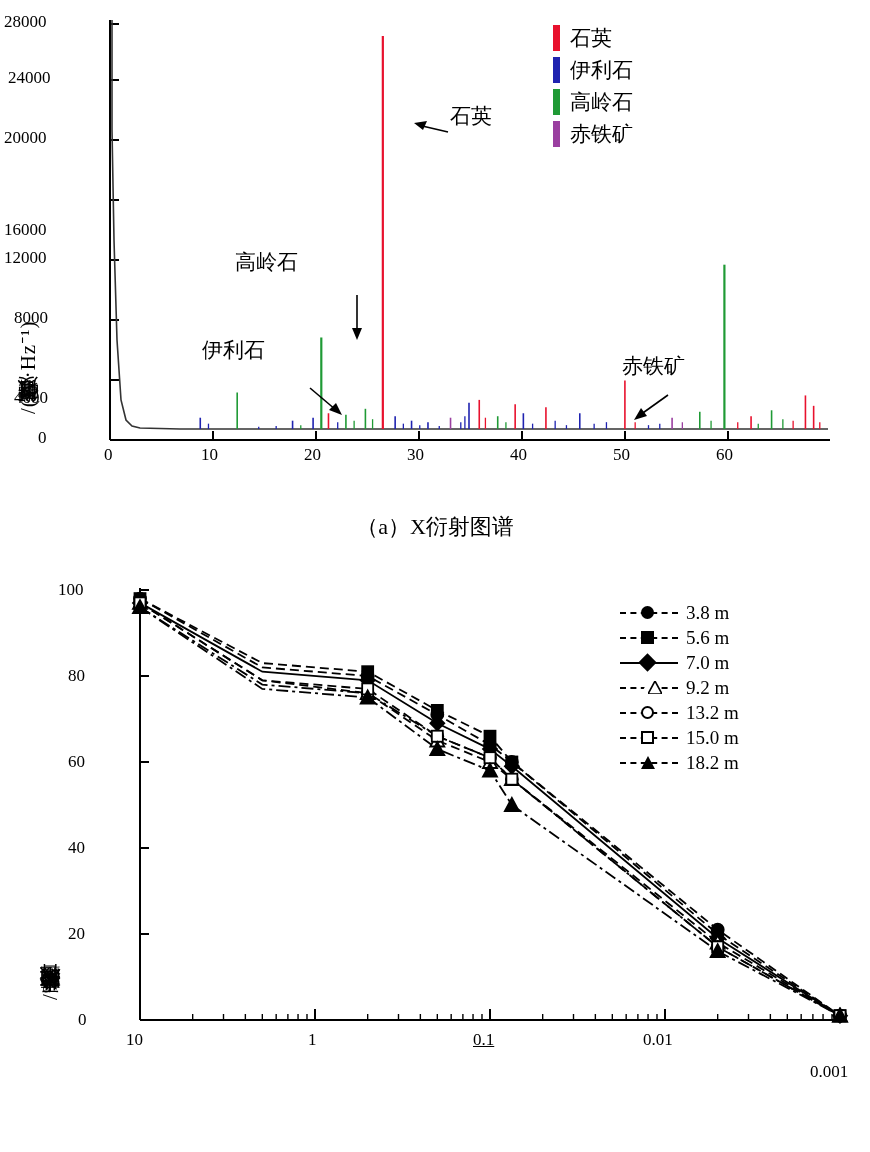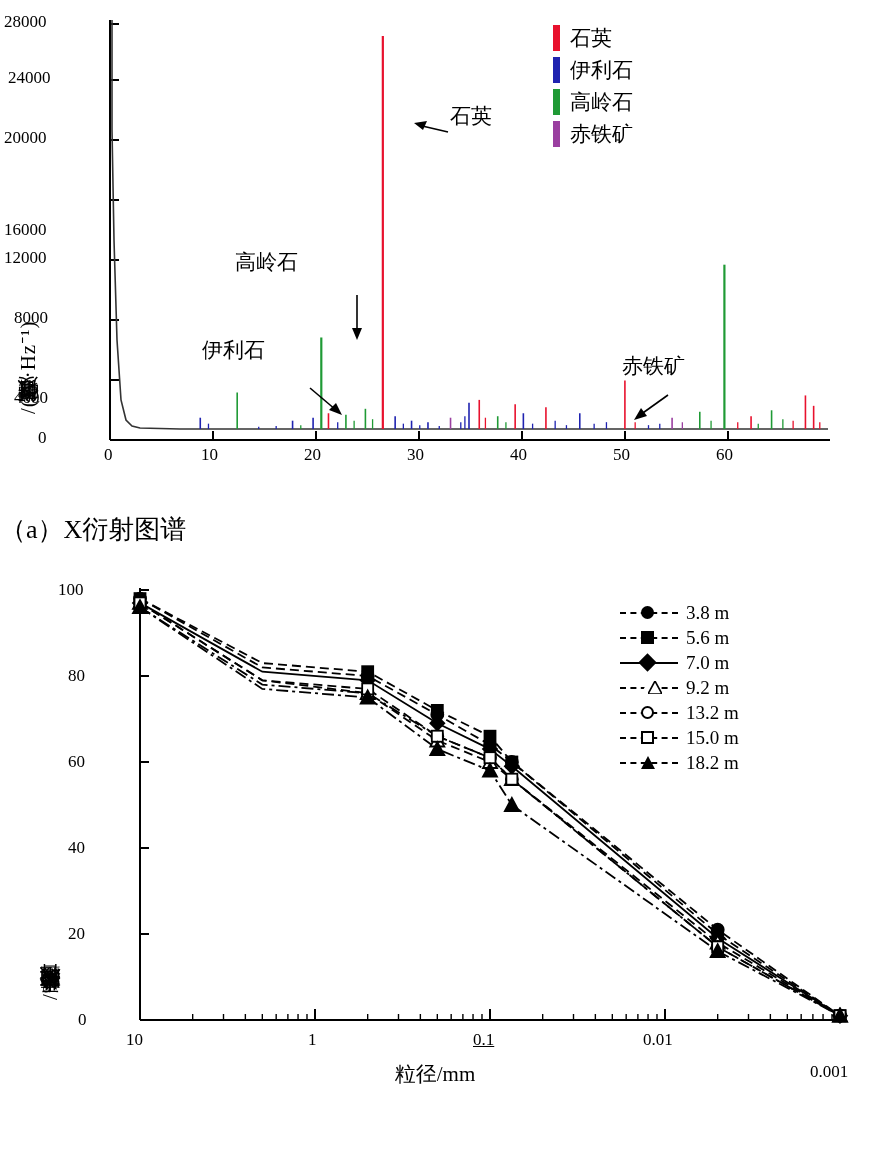--- a/index.html
+++ b/index.html
@@ -34,21 +34,22 @@
   }
   .xlabel {
     position: absolute;
     font-size: 21px;
     white-space: nowrap;
     text-align: center;
   }
   .caption {
     position: absolute;
     width: 100%;
-    font-size: 26px;
+    text-align: center;
+    font-size: 22px;
   }
   .tick-label {
     position: absolute;
     font-size: 17px;
     white-space: nowrap;
   }
   .annot {
     position: absolute;
     font-size: 21px;
     white-space: nowrap;
@@ -389,21 +390,20 @@
   <div class="tick-label" style="left:68px;  top:192px;">60</div>
   <div class="tick-label" style="left:68px;  top:106px;">80</div>
   <div class="tick-label" style="left:58px;  top:20px;">100</div>
 
   <div class="tick-label" style="left:126px; top:470px;">10</div>
   <div class="tick-label" style="left:308px; top:470px;">1</div>
   <div class="tick-label" style="left:473px; top:470px;text-decoration:underline;">0.1</div>
   <div class="tick-label" style="left:643px; top:470px;">0.01</div>
   <div class="tick-label" style="left:810px; top:470px;margin-top:32px;">0.001</div>
 
-  <div class="xlabel" style="left:0; top:500px; width:870px;">粒径/mm</div>
 
   <div class="legend-b" style="left:620px; top:40px;">
     <div class="legend-b-row">
       <span class="legend-b-sample">
           <span class="legend-b-line"></span>
           <span class="mk circle"></span>
         </span>
       <span>3.8 m</span>
     </div>
     <div class="legend-b-row">

